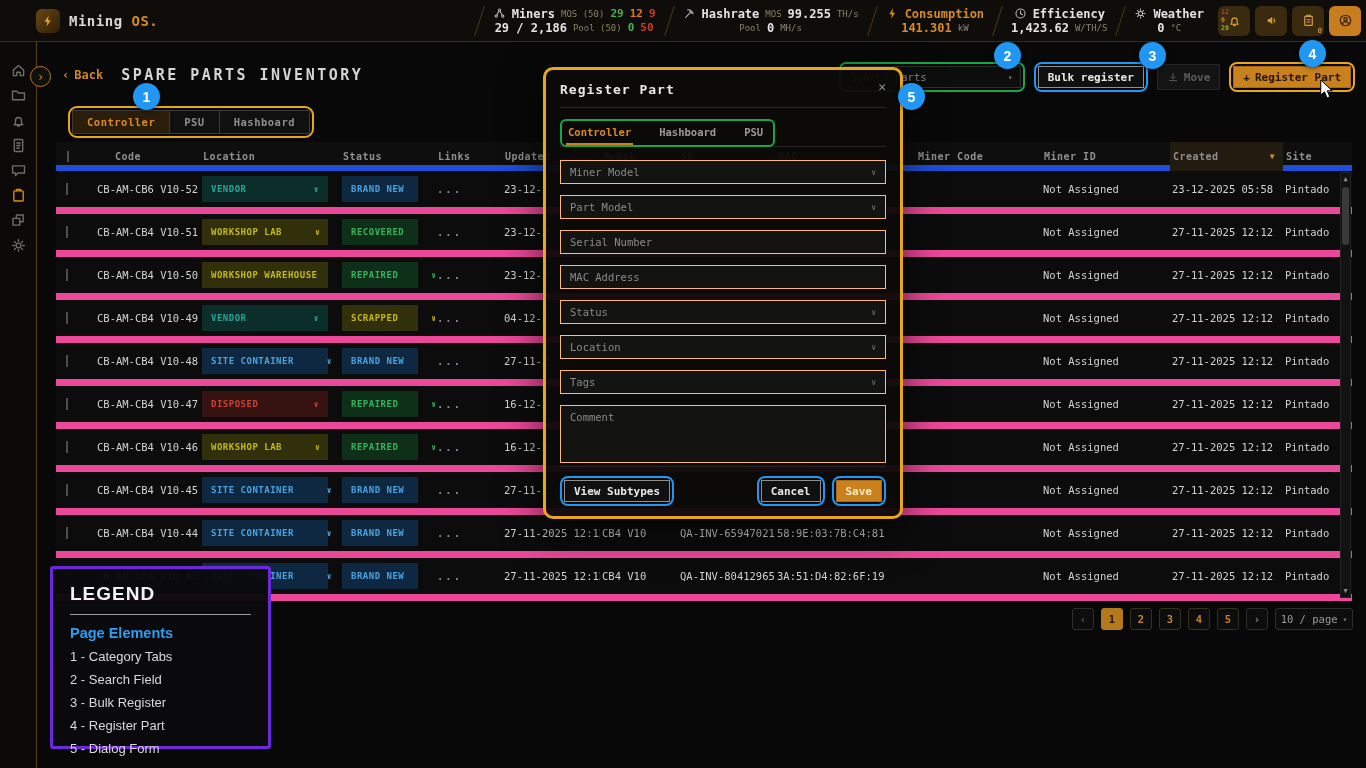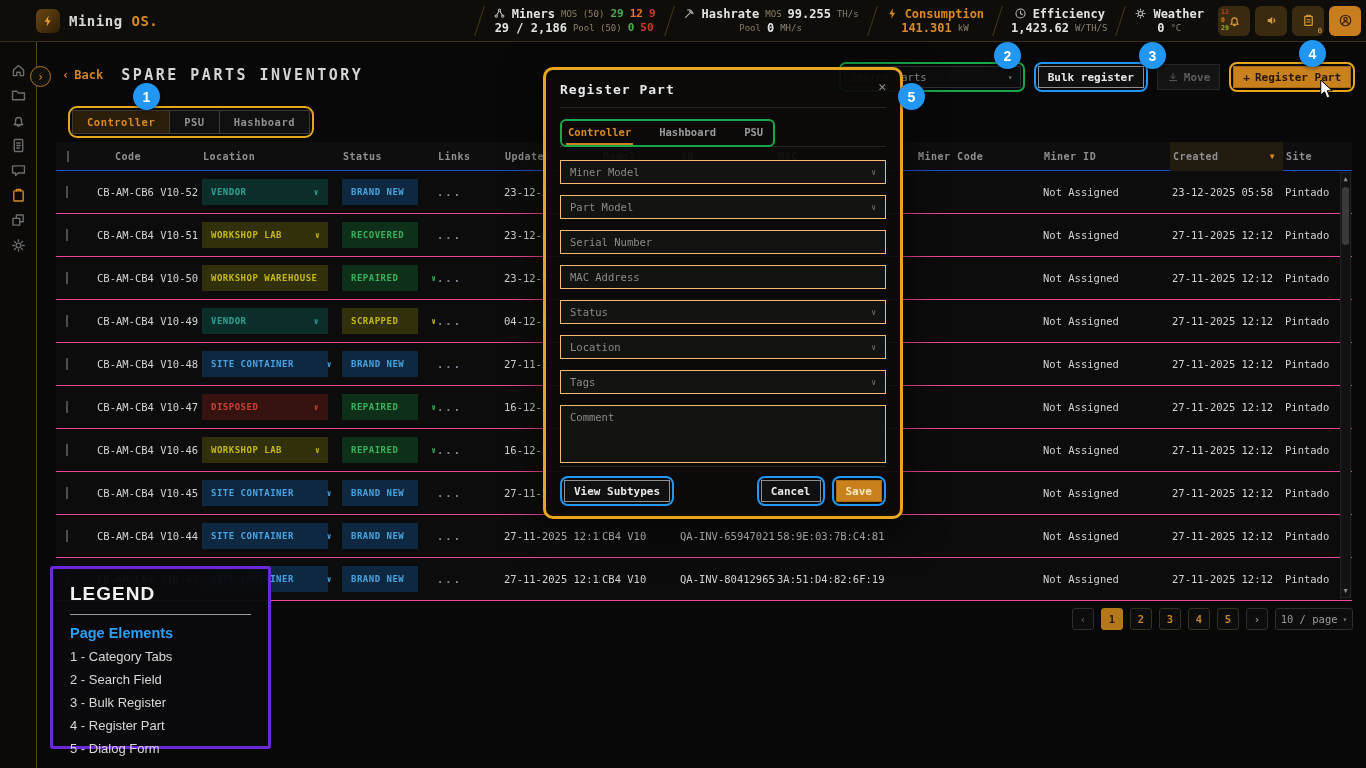--- a/index.html
+++ b/index.html
@@ -64,26 +64,26 @@
   
   .tabs-ann{position:absolute;left:68px;top:106px;border:2.5px solid #e8a61c;border-radius:9px;padding:2px;z-index:2;}
   .seg{display:flex;border:1px solid #3a3a3a;background:#101010;}
   .seg .tab{padding:5px 14px;font-size:10.5px;font-weight:bold;color:#8f8f8f;border-right:1px solid #3a3a3a;cursor:pointer;letter-spacing:.5px;}
   .seg .tab:last-child{border-right:none;}
   .seg .tab.active{background:#2a1d09;color:#d98a24;}
 
   
   .table{position:absolute;left:56px;top:142px;width:1296px;z-index:1;}
   .tgrid{display:grid;grid-template-columns:39px 105px 140px 95px 67px 98px 78px 97px 140px 126px 129px 113px 69px;align-items:center;}
-  .thead{height:29px;background:#0e0e0e;border-bottom:1px solid #1d4ed8;font-size:10px;color:#8f8f8f;font-weight:bold;letter-spacing:.5px;}
+  .thead{height:29px;background:#0e0e0e;border-bottom:6px solid #1d4ed8;font-size:10px;color:#8f8f8f;font-weight:bold;letter-spacing:.5px;}
   .thead .th{padding-left:3px;overflow:hidden;white-space:nowrap;}
   .thead .th.code{padding-left:20px;}
   .thead .th.sorted{background:#221b10;height:29px;display:flex;align-items:center;justify-content:space-between;padding-right:8px;}
   .caret{color:#d98a24;font-size:8px;}
-  .trow{height:43px;background:#0c0c0c;border-bottom:1px solid #ec4899;font-size:10.5px;color:#d2d2d2;}
+  .trow{height:43px;background:#0c0c0c;border-bottom:7px solid #ec4899;font-size:10.5px;color:#d2d2d2;}
   .trow .td{overflow:hidden;white-space:nowrap;padding-left:2px;}
   .cb{width:13px;height:13px;border:1.5px solid #4e4e4e;border-radius:2px;margin-left:8px;cursor:pointer;background:#101010;}
   .badge{height:26px;display:flex;align-items:center;justify-content:space-between;padding:0 9px;font-size:9px;font-weight:bold;letter-spacing:.5px;cursor:pointer;gap:33px;}
   .badge .bchev{font-size:8px;}
   .badge.loc{width:126px;}
   .badge.st{width:76px;}
   .c-teal{background:#0c2e2b;color:#2ba393;}
   .c-olive{background:#32300b;color:#c3ba17;}
   .c-blue{background:#0d2840;color:#4aa3e0;}
   .c-red{background:#361210;color:#cc4233;}

